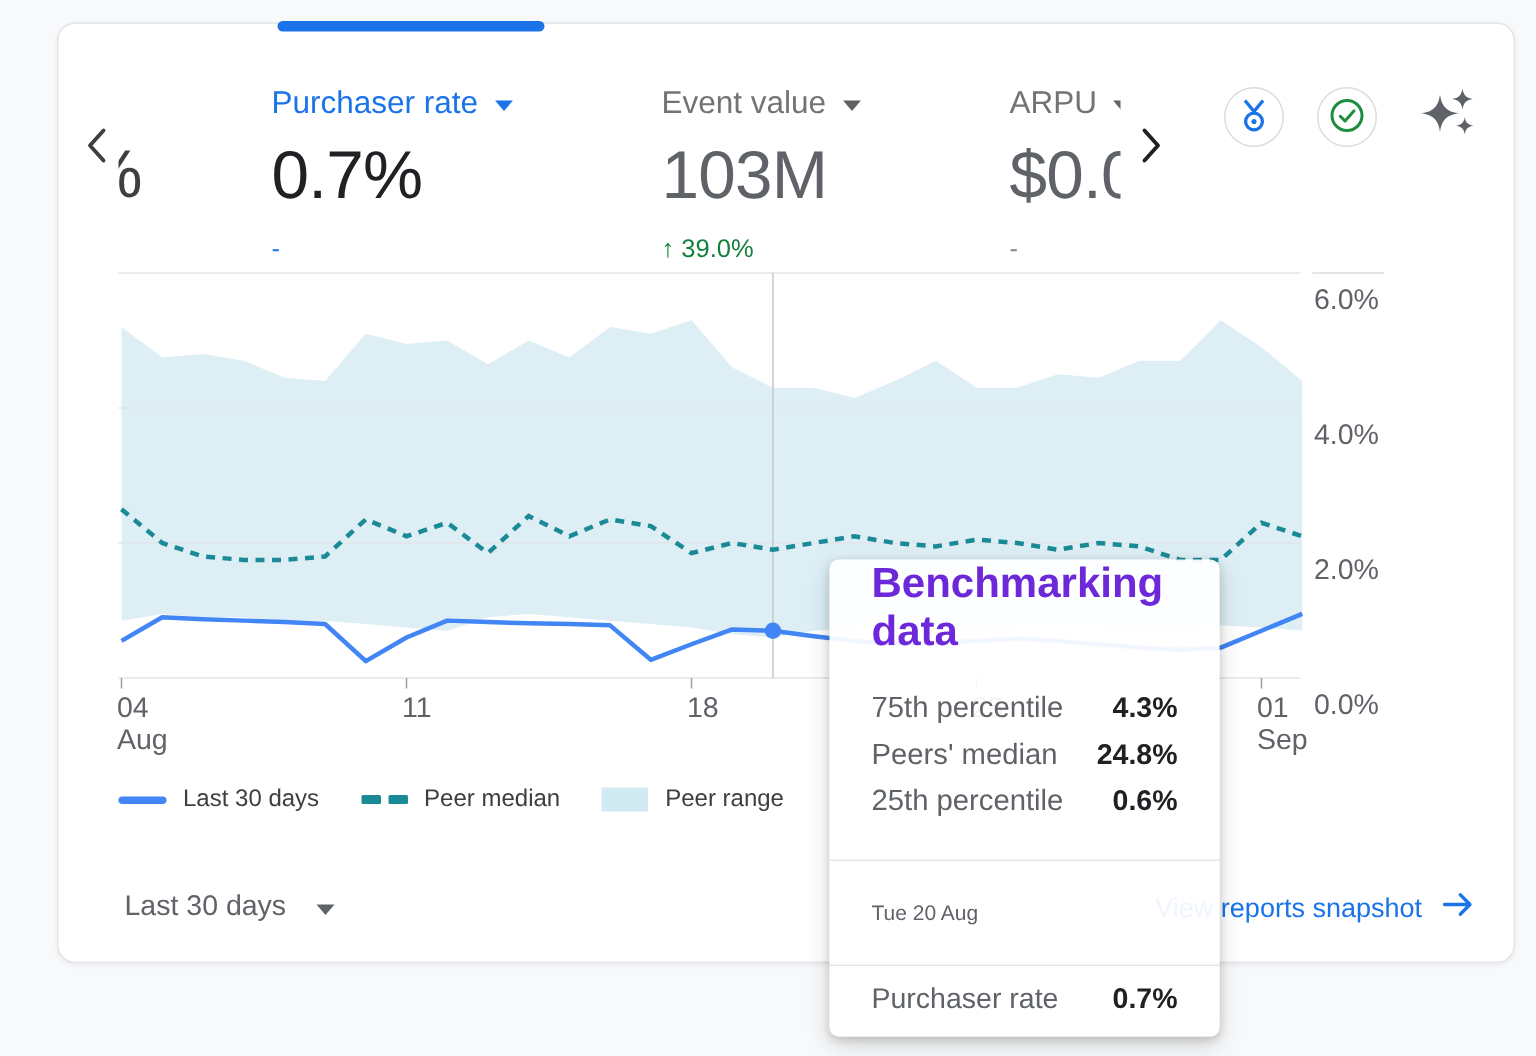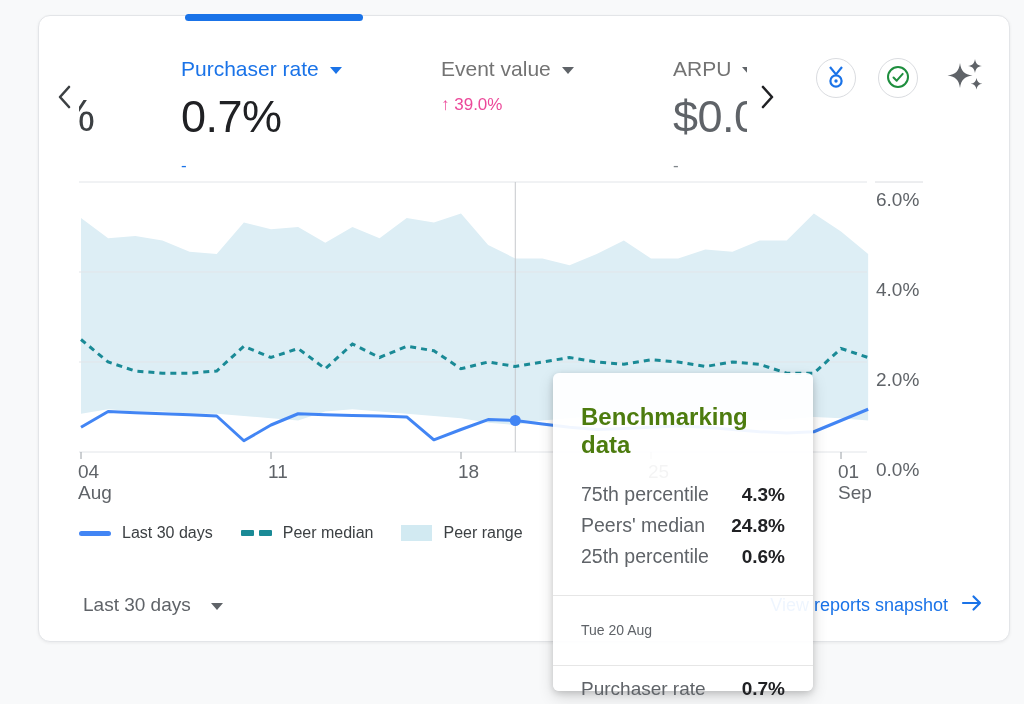--- a/index.html
+++ b/index.html
@@ -24,21 +24,21 @@
   .m2{left:634px;width:74px;overflow:hidden;}
   .metric-label{font-size:21px;display:flex;align-items:center;gap:11px;height:26px;color:#737373;white-space:nowrap;}
   .m0 .metric-label{color:#1a73e8;}
   .caret{width:0;height:0;border-left:6px solid transparent;border-right:6px solid transparent;
          border-top:7px solid;flex:none;margin-top:2px;}
   .m1 .caret,.m2 .caret{color:#5f6368;}
   .metric-value{font-size:45px;letter-spacing:-.5px;color:#5f6368;margin-top:9px;white-space:nowrap;}
   .m0 .metric-value{color:#202124;}
   .metric-change{font-size:17px;margin-top:13px;font-weight:500;}
   .chg-blue{color:#1a73e8;}
-  .chg-up{color:#ec4899;}
+  .chg-up{color:#15803d;}
   .chg-gray{color:#80868b;}
 
   .badge{position:absolute;top:42px;width:40px;height:40px;border:1px solid #dadce0;border-radius:50%;
          background:#fff;display:flex;align-items:center;justify-content:center;box-sizing:border-box;}
   .badge-medal{left:777px;}
   .badge-check{left:839px;}
   .sparkle-btn{position:absolute;left:903px;top:36px;width:46px;height:46px;display:flex;align-items:center;justify-content:center;}
 
   .chart-svg{position:absolute;left:0;top:151px;}
   .chart-svg text{font-family:"Liberation Sans",sans-serif;}
@@ -53,21 +53,21 @@
 
   .range-btn{position:absolute;left:44px;top:574px;height:30px;display:flex;align-items:center;gap:20px;
              font-size:19px;color:#5f6368;}
   .range-btn .caret{border-left-width:6px;border-right-width:6px;border-top-width:7px;color:#5f6368;margin-top:3px;}
   .view-link{position:absolute;right:26px;top:574px;height:30px;display:flex;align-items:center;gap:13px;
              font-size:18px;font-weight:500;color:#1a73e8;text-decoration:none;}
 
   .tooltip{position:absolute;left:553px;top:373px;width:260px;height:318px;box-sizing:border-box;
            background:rgba(255,255,255,.93);border-radius:6px;z-index:20;padding:0 28px;
            box-shadow:0 2px 6px rgba(0,0,0,.15),0 6px 16px rgba(0,0,0,.14);}
-  .tt-title{font-size:24px;font-weight:700;color:#4d7c0f;margin-top:30px;}
+  .tt-title{font-size:28px;font-weight:700;color:#6d28d9;}
   .tt-rows{margin-top:20px;}
   .tt-row{display:flex;justify-content:space-between;align-items:baseline;font-size:19.5px;
           line-height:31px;color:#5f6368;}
   .tt-row b{color:#202124;font-weight:700;font-size:19px;}
   .tt-div{height:1px;background:#e6e6e6;margin:0 -28px;}
   .d1{margin-top:23px;}
   .tt-date{font-size:14px;color:#5f6368;padding:26px 0 27px;}
   .tt-metric{display:flex;justify-content:space-between;align-items:baseline;font-size:19px;
              color:#5f6368;padding-top:12px;}
   .tt-metric b{color:#202124;font-weight:700;}
@@ -100,20 +100,21 @@
       </div>
       <div class="metric-value">0.7%</div>
       <div class="metric-change chg-blue">-</div>
     </div>
 
     <div class="metric m1">
       <div class="metric-label">
         <span>Event value</span>
         <span class="caret"></span>
       </div>
+      <div class="metric-value">103M</div>
       <div class="metric-change chg-up">↑ 39.0%</div>
     </div>
 
     <div class="metric m2">
       <div class="metric-label">
         <span>ARPU</span>
         <span class="caret"></span>
       </div>
       <div class="metric-value">$0.0</div>
       <div class="metric-change chg-gray">-</div>

